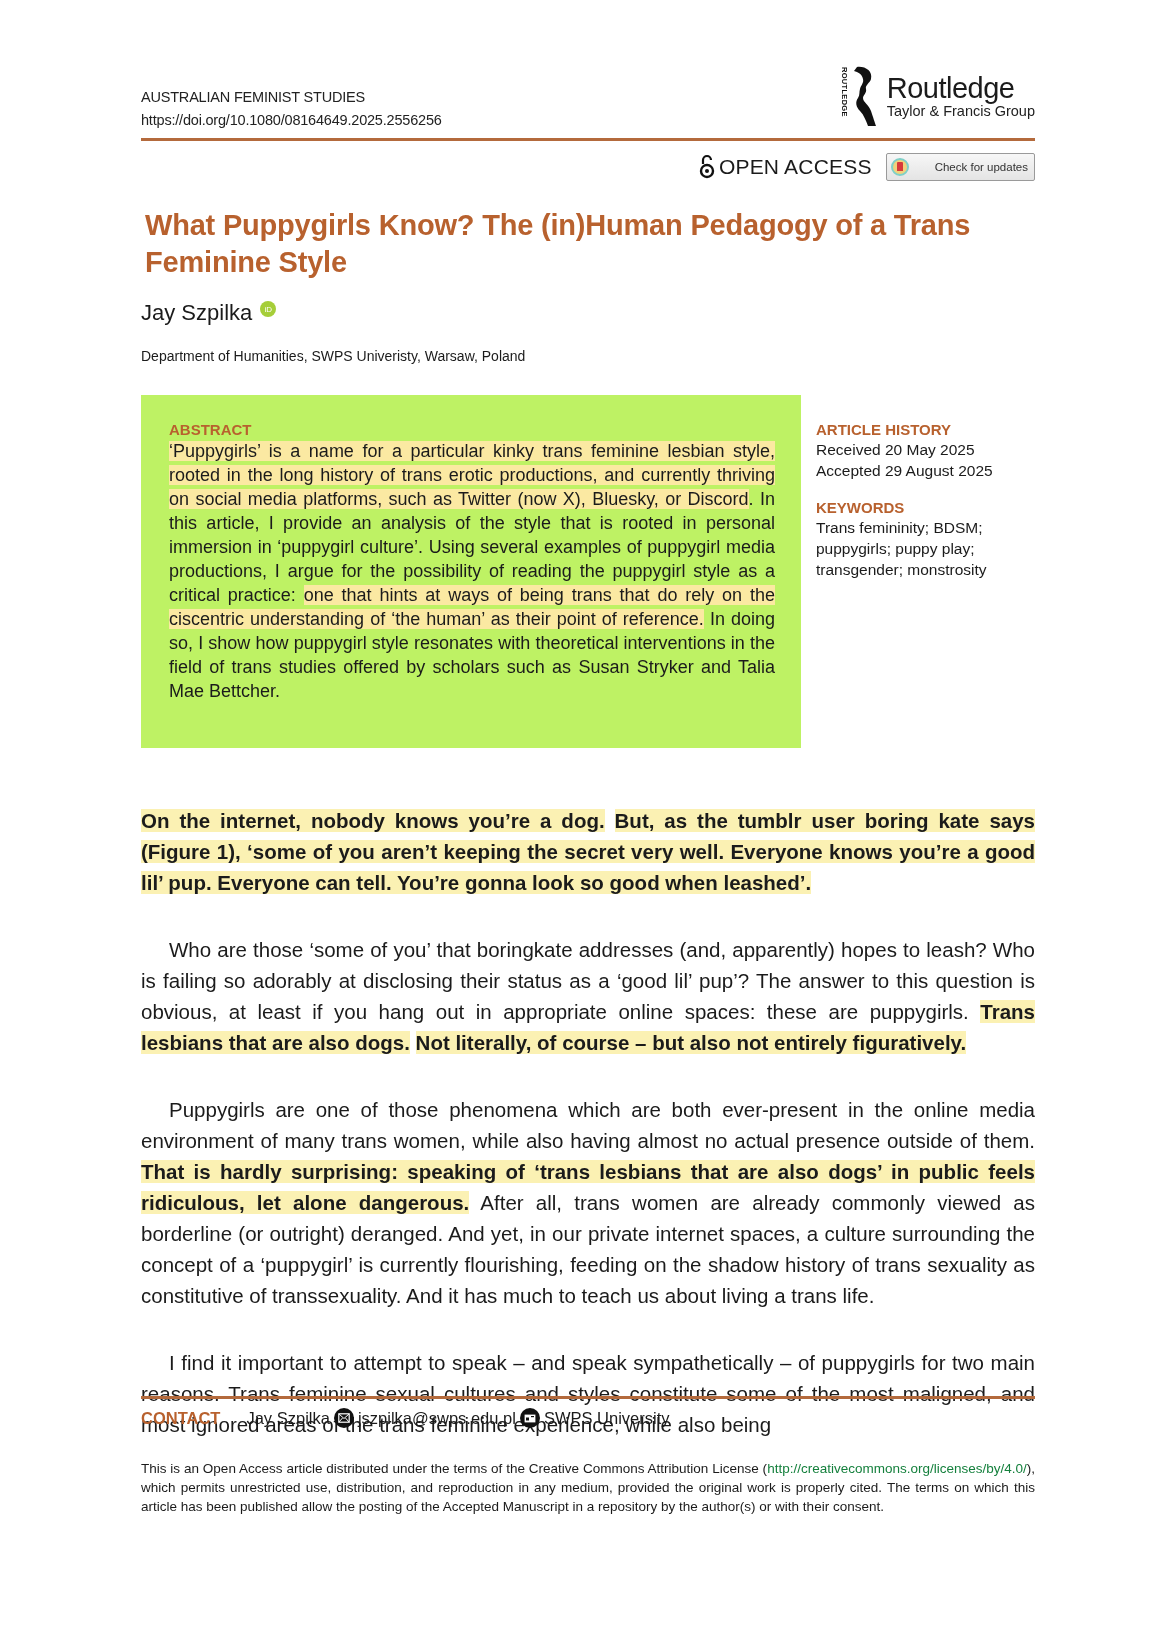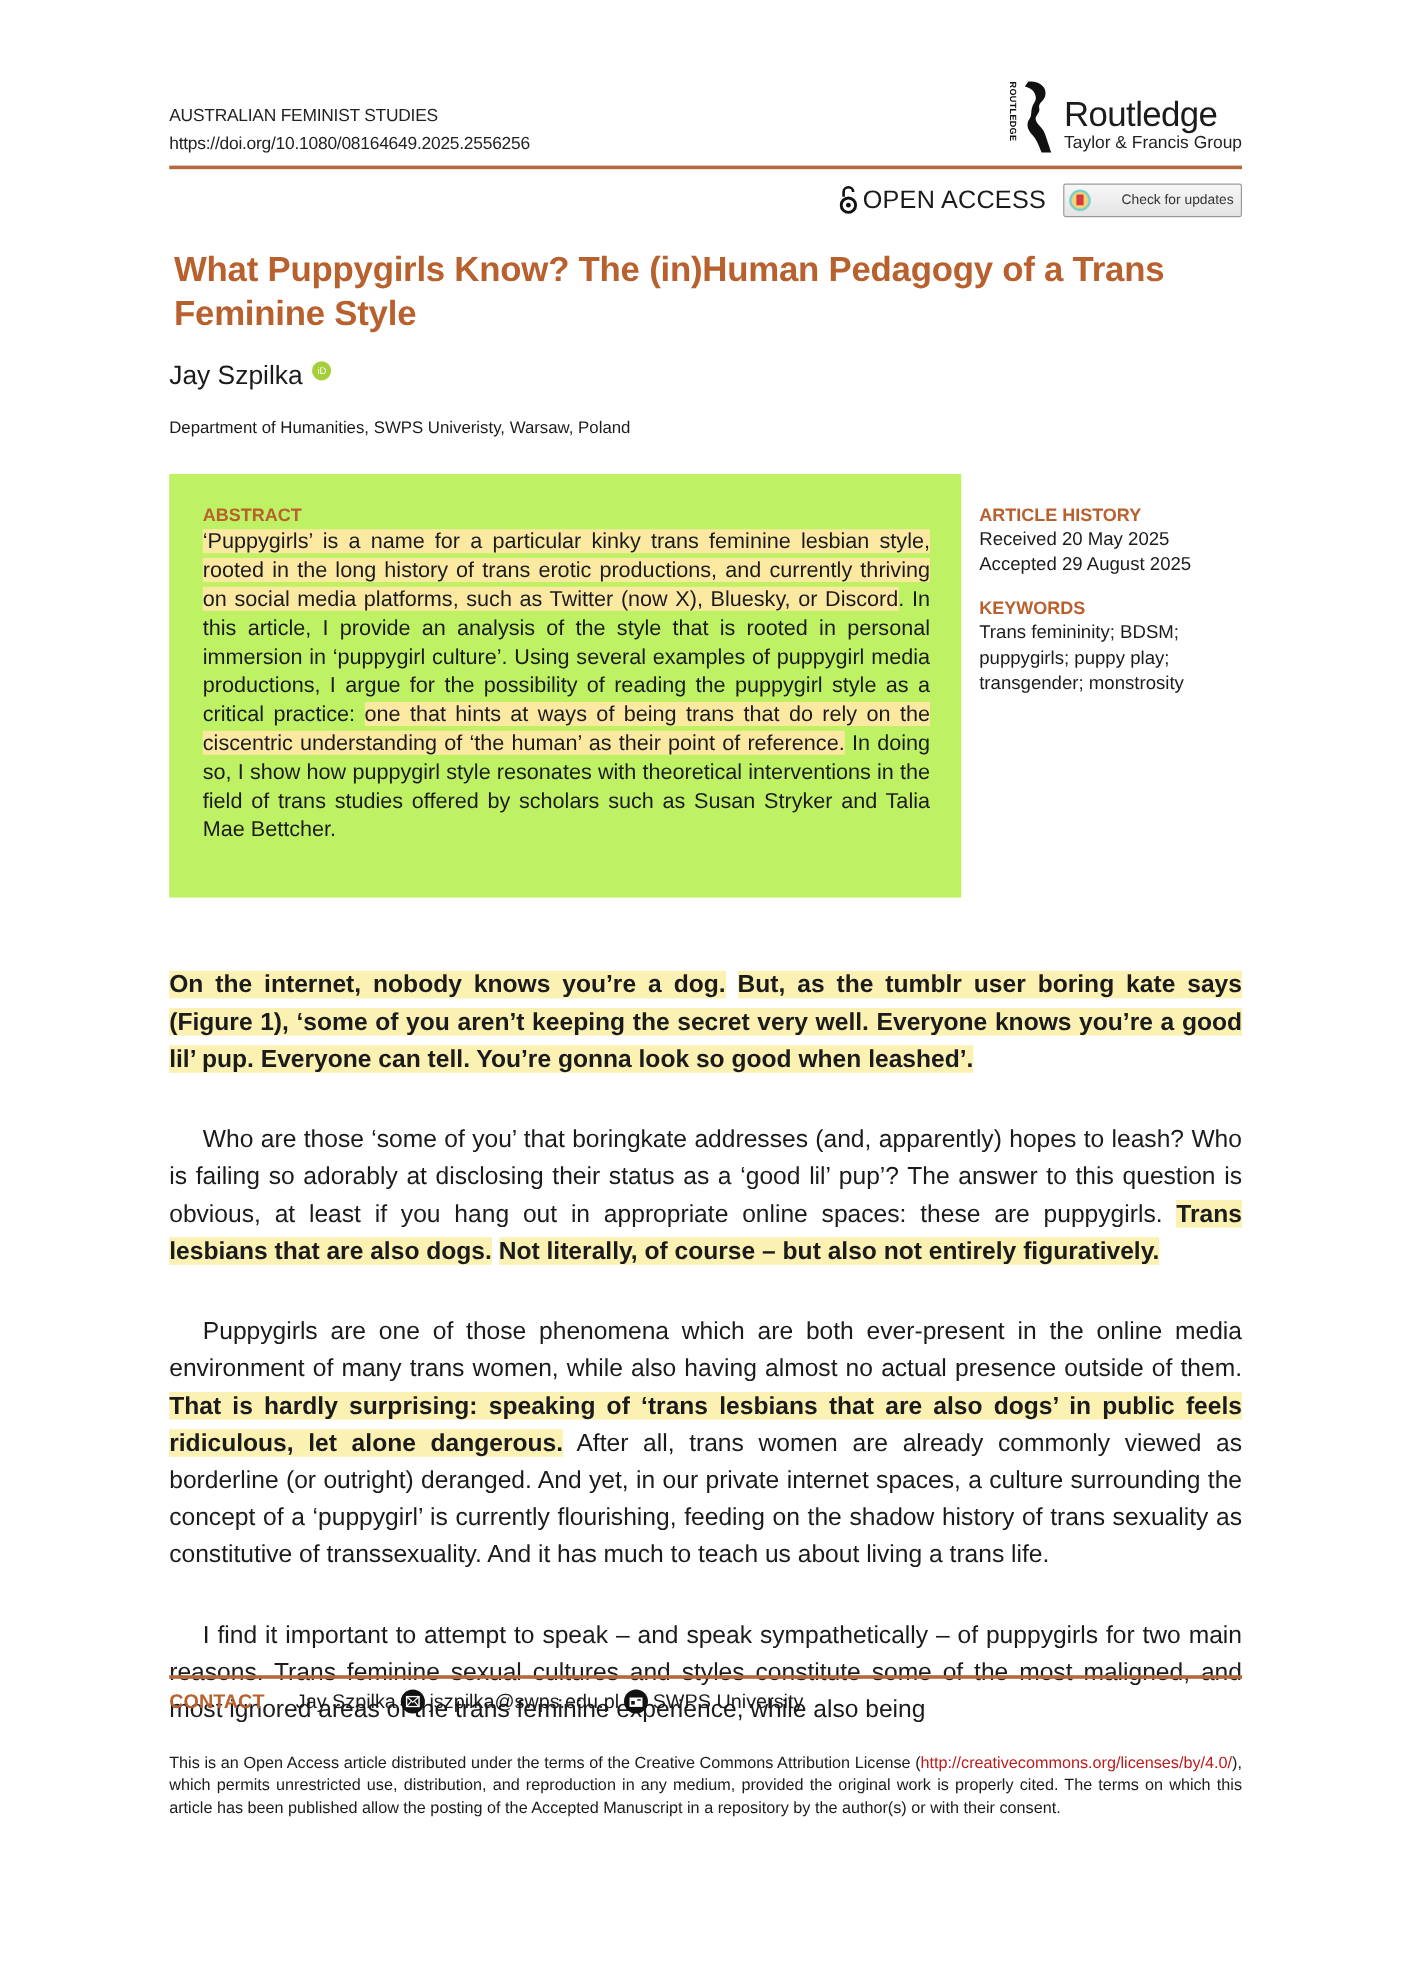--- a/index.html
+++ b/index.html
@@ -2,21 +2,21 @@
 <html><head>
 <meta charset="utf-8">
 <style>
   html, body { margin: 0; padding: 0; background: #ffffff; }
   body { width: 1170px; height: 1649px; position: relative; overflow: hidden;
          font-family: "Liberation Sans", "DejaVu Sans", sans-serif; color: #1a1a1a; }
   .page { position: absolute; left: 141px; top: 0; width: 894px; height: 1649px; }
 
   
   .journal { position: absolute; left: 0; top: 86px; font-size: 14.5px; line-height: 23px; color: #222; letter-spacing: -0.2px; }
-  .logo { position: absolute; right: 0; top: 64px; height: 64px; display: flex; align-items: flex-end; }
+  .logo { position: absolute; right: 0; top: 64px; height: 64px; display: flex; align-items: center; }
   .logo-mark { width: 40px; height: 62px; position: relative; margin-right: 8px; }
   .logo-mark .vert { position: absolute; left: 0; top: 2px; width: 10px; height: 58px;
       font-size: 7.5px; font-weight: bold; writing-mode: vertical-rl; letter-spacing: 0.3px; color:#111; }
   .logo-mark svg { position: absolute; left: 12px; top: 0; }
   .logo-text .name { font-size: 29px; line-height: 30px; color: #1b1b1b; letter-spacing: -0.5px; }
   .logo-text .group { font-size: 14.5px; line-height: 17px; color: #222; }
   .top-rule { position: absolute; left: 0; top: 138px; width: 894px; height: 3px; background: #b46a3c; }
 
   .oa-row { position: absolute; right: 0; top: 153px; display: flex; align-items: center; }
   .oa { display: flex; align-items: center; font-size: 21px; color: #1b1b1b; letter-spacing: 0.2px; margin-right: 14px; }
@@ -53,21 +53,21 @@
   .body-text p { margin: 0; text-align: justify; }
   .body-text p.indent { text-indent: 28px; margin-top: 36px; }
 
   
   .foot-rule { position: absolute; left: 0; top: 1396px; width: 894px; height: 3px; background: #b46a3c; }
   .contact { position: absolute; left: 0; top: 1408px; font-size: 16.5px; display: flex; align-items: center; color: #1b1b1b; }
   .contact-label { color: #b8612e; font-weight: bold; margin-right: 26px; }
   .c-icon { width: 20px; height: 20px; border-radius: 50%; background: #111; display: inline-flex; align-items: center; justify-content: center; margin: 0 4px; }
   .copyright { position: absolute; left: 0; top: 1440px; width: 894px; font-size: 13.5px; line-height: 19px; color: #1b1b1b; }
   .license { position: absolute; left: 0; top: 1459px; width: 894px; font-size: 13.5px; line-height: 19px; color: #1b1b1b; text-align: justify; }
-  .link { color: #b91c1c; }
+  .link { color: #15803d; }
 </style>
 </head>
 <body>
 
 <div class="page">
 
   <div class="journal">
     <div>AUSTRALIAN FEMINIST STUDIES</div>
     <div>https://doi.org/10.1080/08164649.2025.2556256</div>
   </div>

